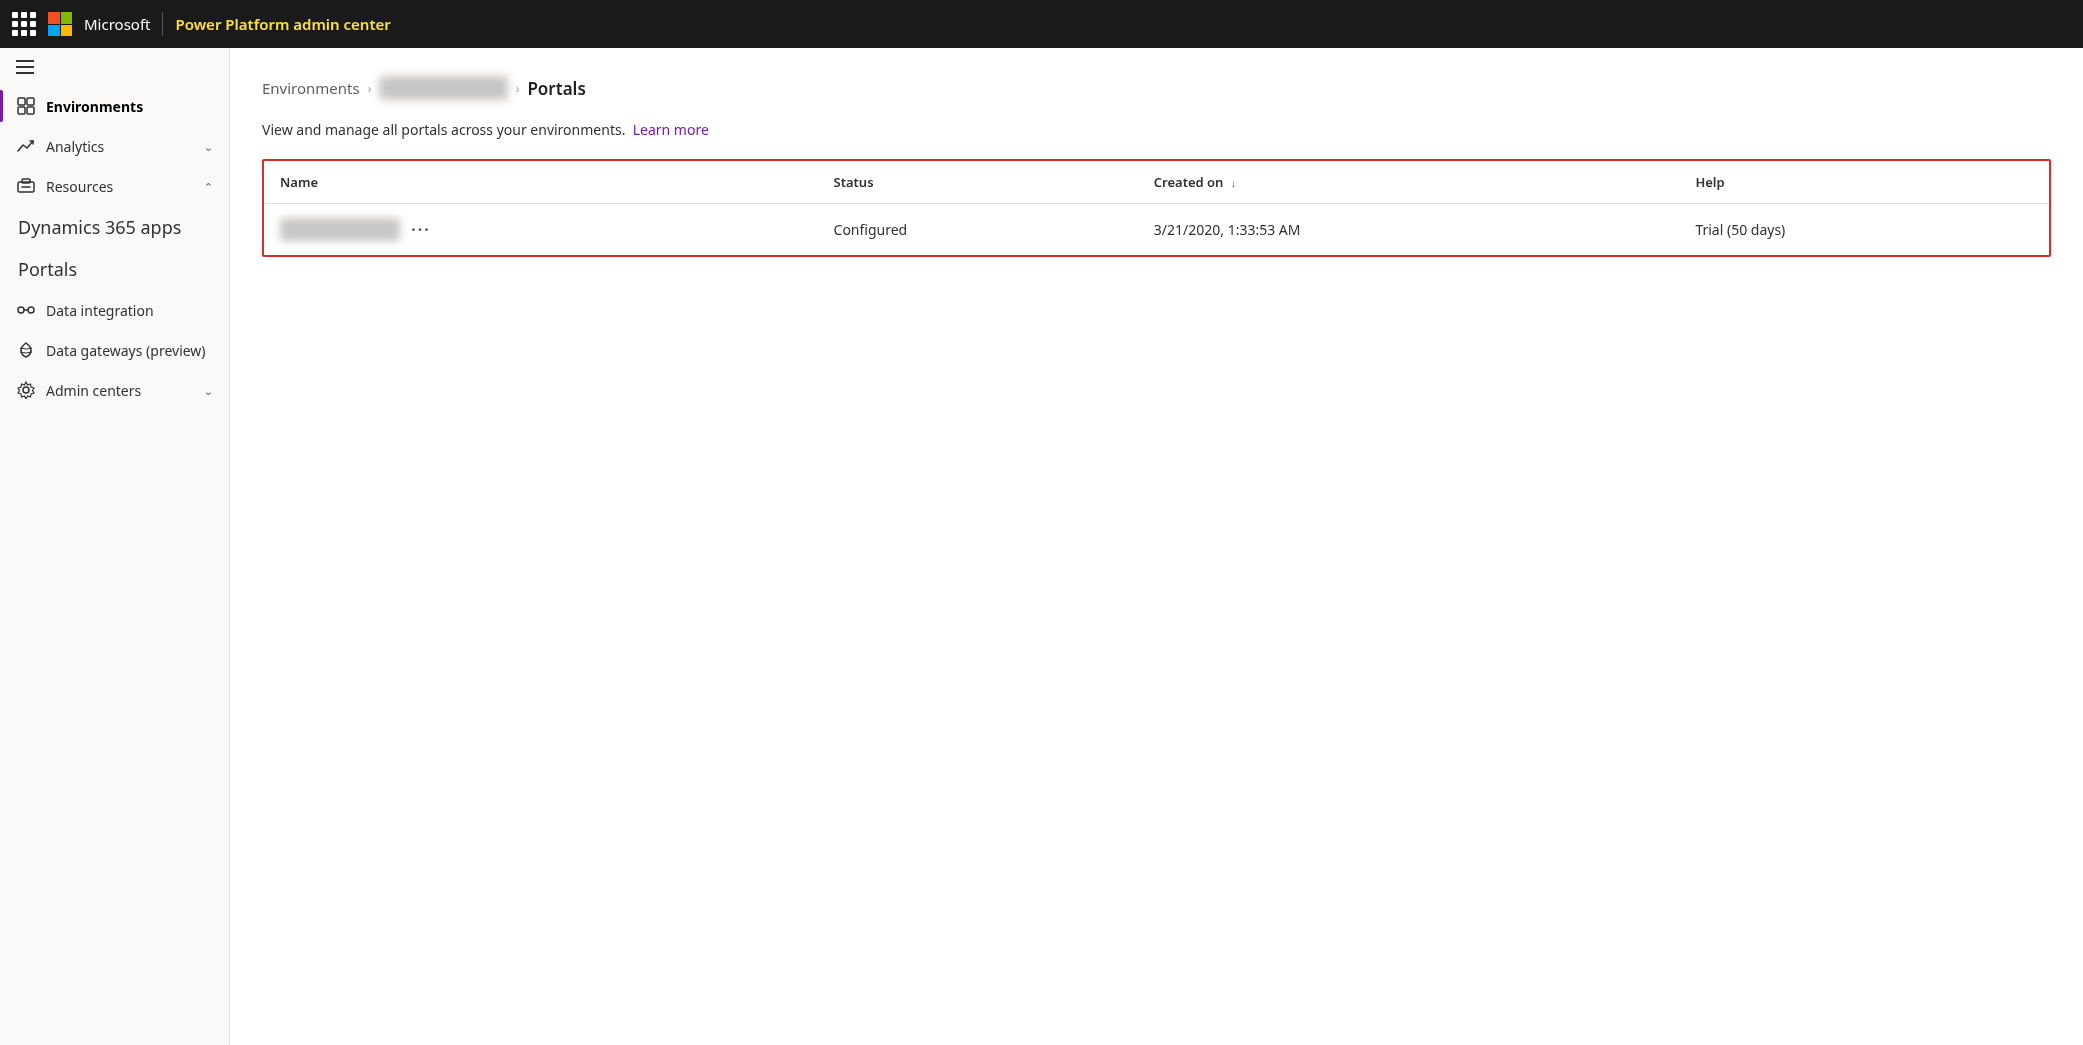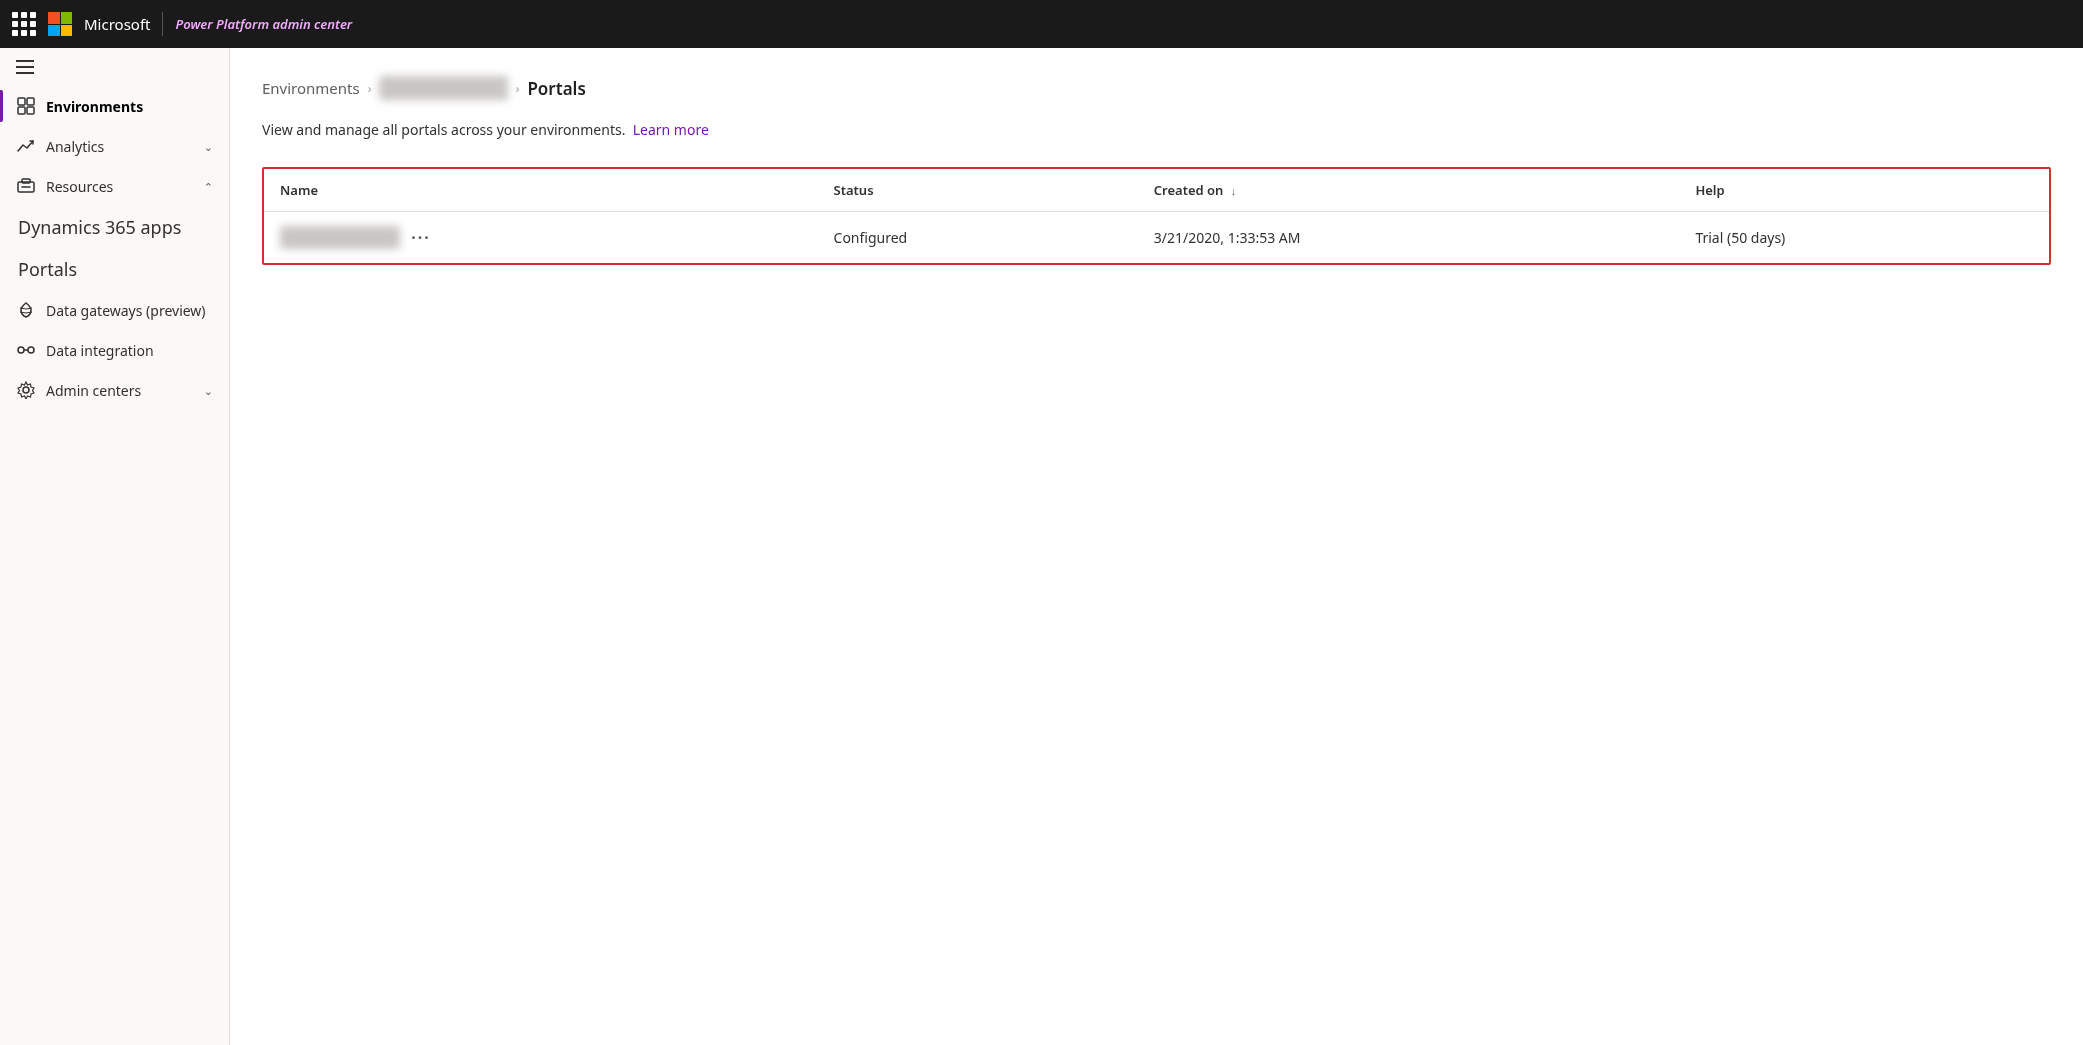--- a/index.html
+++ b/index.html
@@ -43,24 +43,23 @@
     .topbar-company {
       color: white;
       font-size: 15px;
       font-weight: 400;
     }
     .topbar-divider {
       width: 1px; height: 24px;
       background: #555;
     }
     .topbar-title {
-      color: #f0abfc;
-      font-size: 13px;
+      color: #fde047;
+      font-size: 15px;
       font-weight: 600;
-      font-style: italic;
     }
 
     
     .main-layout {
       display: flex;
       flex: 1;
       overflow: hidden;
     }
 
     
@@ -163,21 +162,21 @@
     .breadcrumb-current {
       color: #201f1e;
       font-weight: 600;
       font-size: 17px;
     }
 
     
     .page-desc {
       font-size: 14px;
       color: #323130;
-      margin-bottom: 28px;
+      margin-bottom: 20px;
     }
     .page-desc a {
       color: #7719aa;
       text-decoration: none;
     }
 
     
     .table-container {
       border: 2px solid #d32f2f;
       border-radius: 2px;
@@ -307,37 +306,37 @@
     </div>
 
     <div class="sidebar-subitem">
       <span>Portals</span>
     </div>
 
 
     <div class="sidebar-item">
       <span class="sidebar-item-icon">
         <svg width="18" height="18" viewBox="0 0 18 18" fill="none">
+          <circle cx="4" cy="9" r="3" stroke="#323130" stroke-width="1.5" fill="none"></circle>
+          <circle cx="14" cy="9" r="3" stroke="#323130" stroke-width="1.5" fill="none"></circle>
+          <line x1="7" y1="9" x2="11" y2="9" stroke="#323130" stroke-width="1.5"></line>
+        </svg>
+      </span>
+      <span class="sidebar-item-label">Data integration</span>
+    </div>
+
+    <div class="sidebar-item">
+      <span class="sidebar-item-icon">
+        <svg width="18" height="18" viewBox="0 0 18 18" fill="none">
           <path d="M9 2 Q14 6 14 9 Q14 14 9 16 Q4 14 4 9 Q4 6 9 2Z" stroke="#323130" stroke-width="1.5" fill="none"></path>
           <path d="M3 7 Q9 9 15 7" stroke="#323130" stroke-width="1" fill="none"></path>
           <path d="M3 11 Q9 13 15 11" stroke="#323130" stroke-width="1" fill="none"></path>
         </svg>
       </span>
       <span class="sidebar-item-label">Data gateways (preview)</span>
-    </div>
-
-    <div class="sidebar-item">
-      <span class="sidebar-item-icon">
-        <svg width="18" height="18" viewBox="0 0 18 18" fill="none">
-          <circle cx="4" cy="9" r="3" stroke="#323130" stroke-width="1.5" fill="none"></circle>
-          <circle cx="14" cy="9" r="3" stroke="#323130" stroke-width="1.5" fill="none"></circle>
-          <line x1="7" y1="9" x2="11" y2="9" stroke="#323130" stroke-width="1.5"></line>
-        </svg>
-      </span>
-      <span class="sidebar-item-label">Data integration</span>
     </div>
 
 
     <div class="sidebar-item">
       <span class="sidebar-item-icon">
         <svg width="18" height="18" viewBox="0 0 18 18" fill="none">
           <circle cx="9" cy="9" r="3" stroke="#323130" stroke-width="1.5" fill="none"></circle>
           <path d="M9 1 L10.5 4 L13.5 3 L14 6 L17 7 L15.5 9.5 L17 12 L14 13 L13.5 16 L10.5 15 L9 18 L7.5 15 L4.5 16 L4 13 L1 12 L2.5 9.5 L1 7 L4 6 L4.5 3 L7.5 4 Z" stroke="#323130" stroke-width="1.2" fill="none"></path>
         </svg>
       </span>

